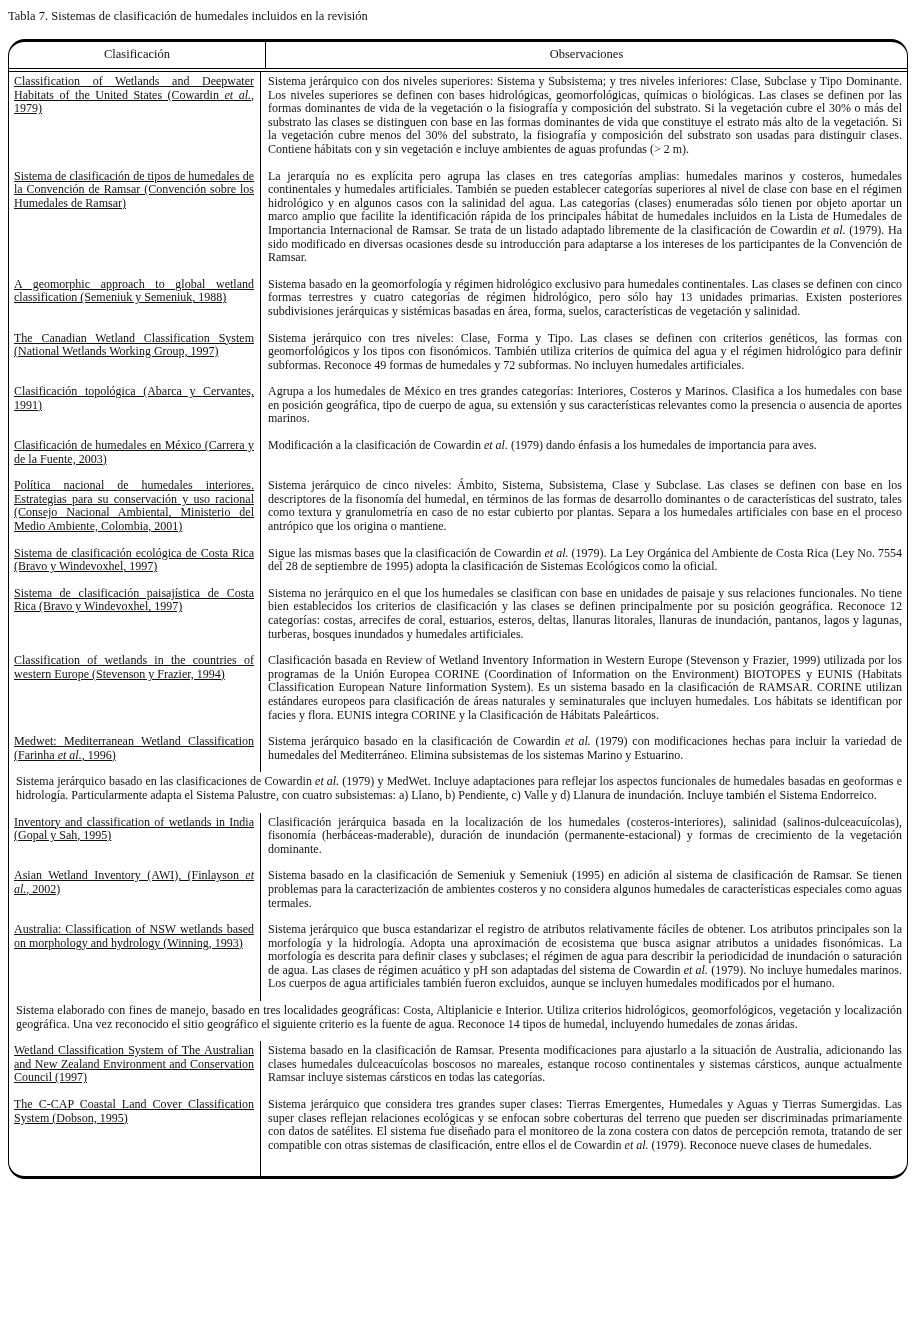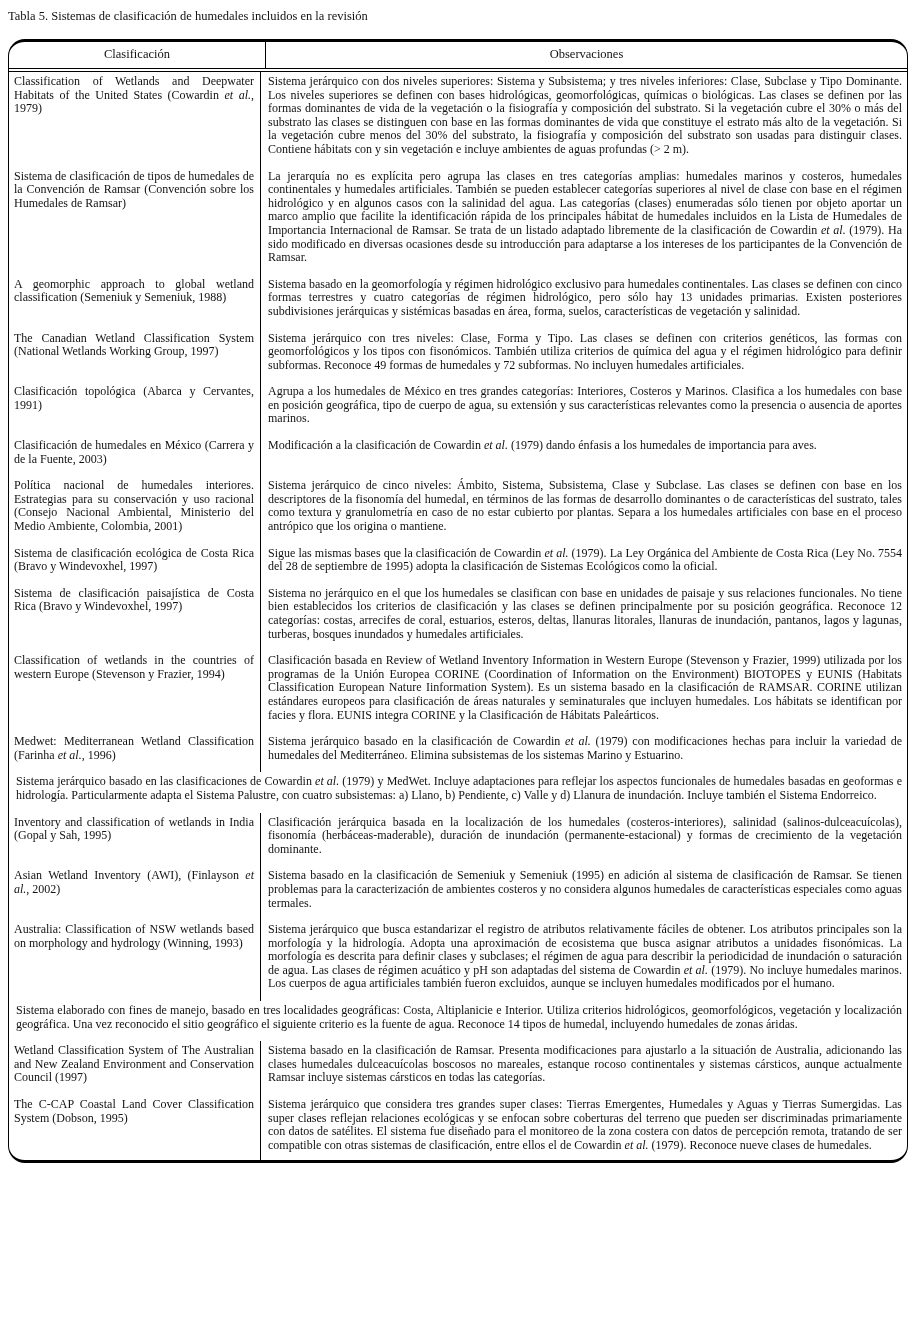--- a/index.html
+++ b/index.html
@@ -59,36 +59,37 @@
     padding-bottom: 10px;
   }
   .td-left {
     width: 252px;
     flex: 0 0 252px;
     border-right: 1.2px solid #000;
     padding-left: 5px;
     padding-right: 6px;
     box-sizing: border-box;
     width: 252px;
+    text-decoration: underline;
   }
   .td-left { flex-basis: 252px; }
   .td-right {
     flex: 1;
     padding-left: 7px;
     padding-right: 5px;
     font-family: Liberation Serif, serif;
   }
-  .trow:last-child .td { padding-bottom: 8px; }
+  .trow:last-child .td { padding-bottom: 24px; }
   i { font-style: italic; }
 </style>
 </head>
 <body>
 
 <div class="doc">
-  <div class="doc-title">Tabla 5. Sistemas de clasificación de humedales incluidos en la revisión</div>
+  <div class="doc-title">Tabla 7. Sistemas de clasificación de humedales incluidos en la revisión</div>
 
   <div class="wtable">
     <div class="thead">
       <div class="th th-left">Clasificación</div>
       <div class="th th-right">Observaciones</div>
     </div>
     <div class="tbody">
   <div class="trow">
     <div class="td td-left">Classification of Wetlands and Deepwater Habitats of the United States (Cowardin <i>et al.</i>, 1979)</div>
     <div class="td td-right">Sistema jerárquico con dos niveles superiores: Sistema y Subsistema; y tres niveles inferiores: Clase, Subclase y Tipo Dominante. Los niveles superiores se definen con bases hidrológicas, geomorfológicas, químicas o biológicas. Las clases se definen por las formas dominantes de vida de la vegetación o la fisiografía y composición del substrato. Si la vegetación cubre el 30% o más del substrato las clases se distinguen con base en las formas dominantes de vida que constituye el estrato más alto de la vegetación. Si la vegetación cubre menos del 30% del substrato, la fisiografía y composición del substrato son usadas para distinguir clases. Contiene hábitats con y sin vegetación e incluye ambientes de aguas profundas (&gt; 2 m).</div>

